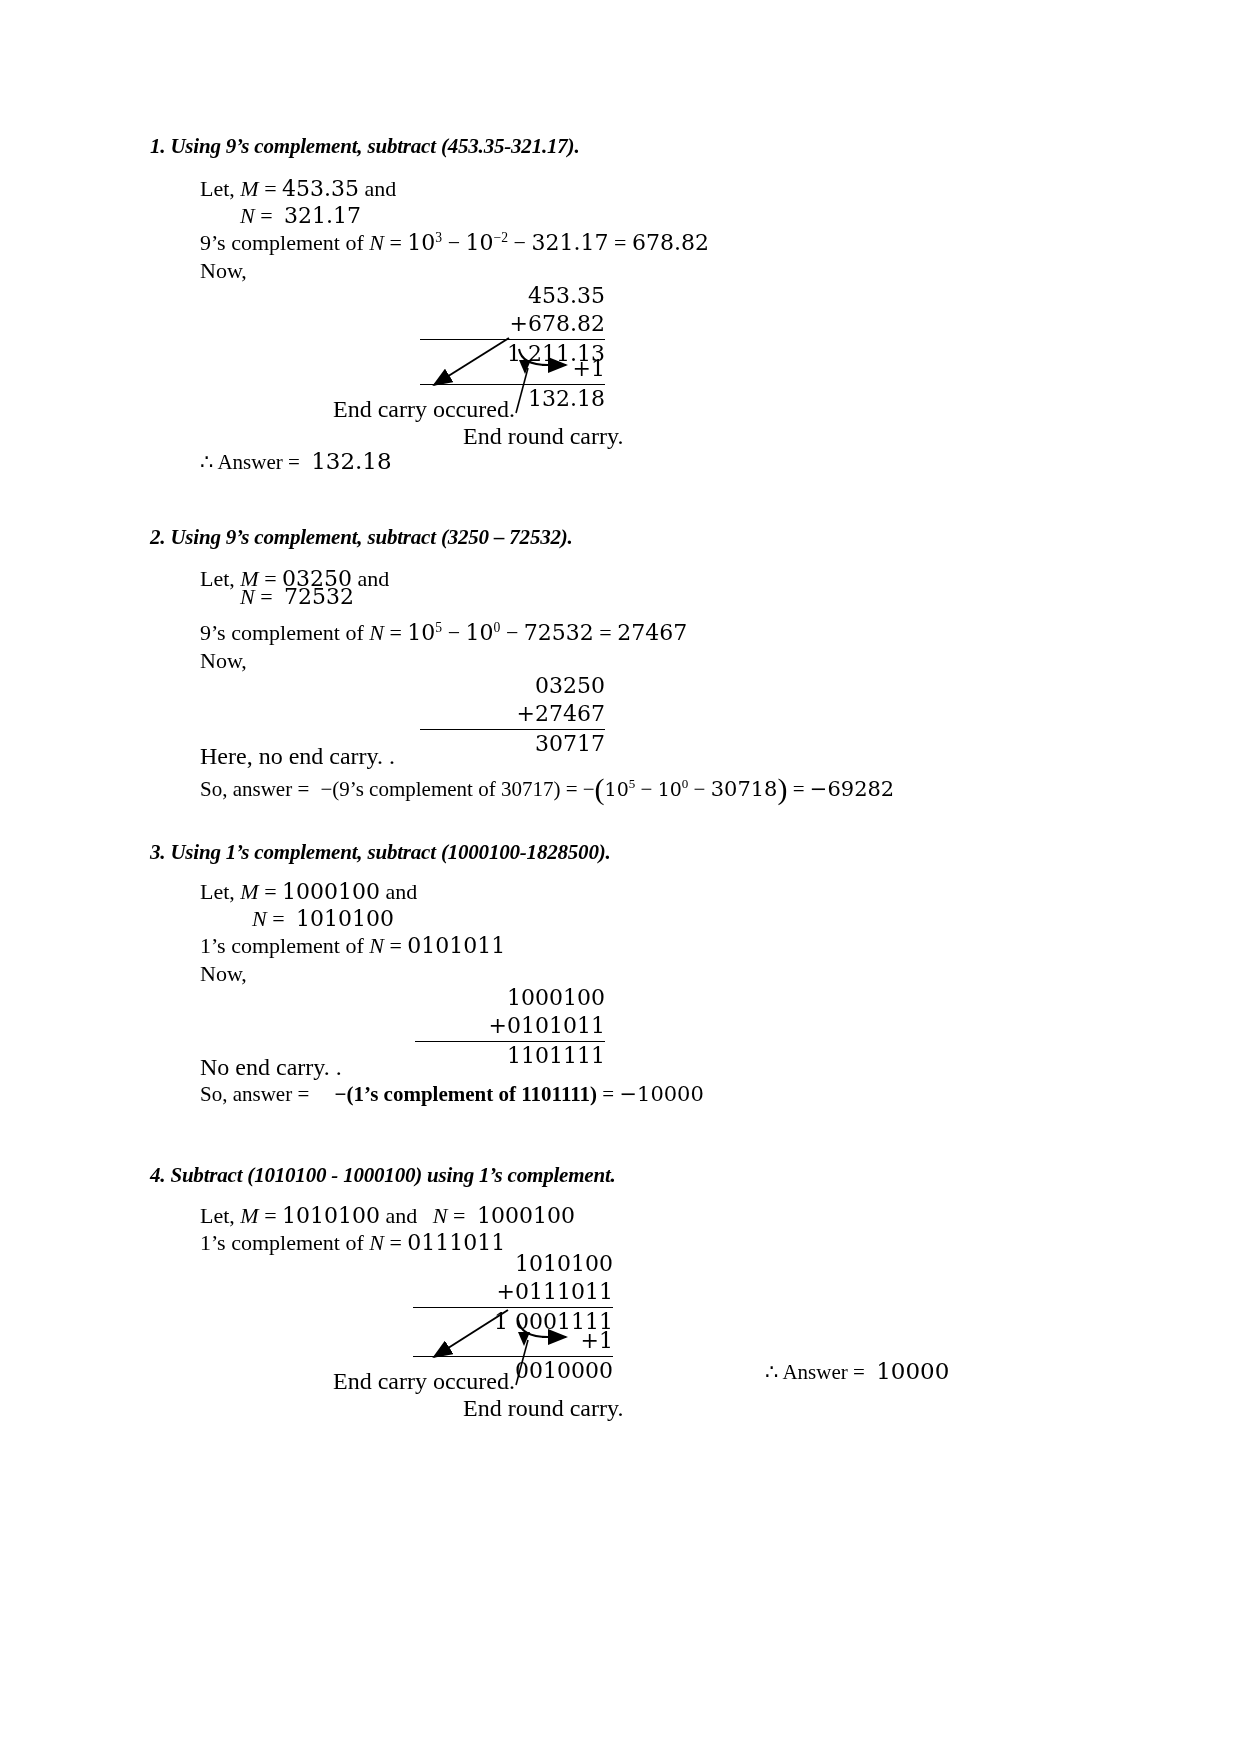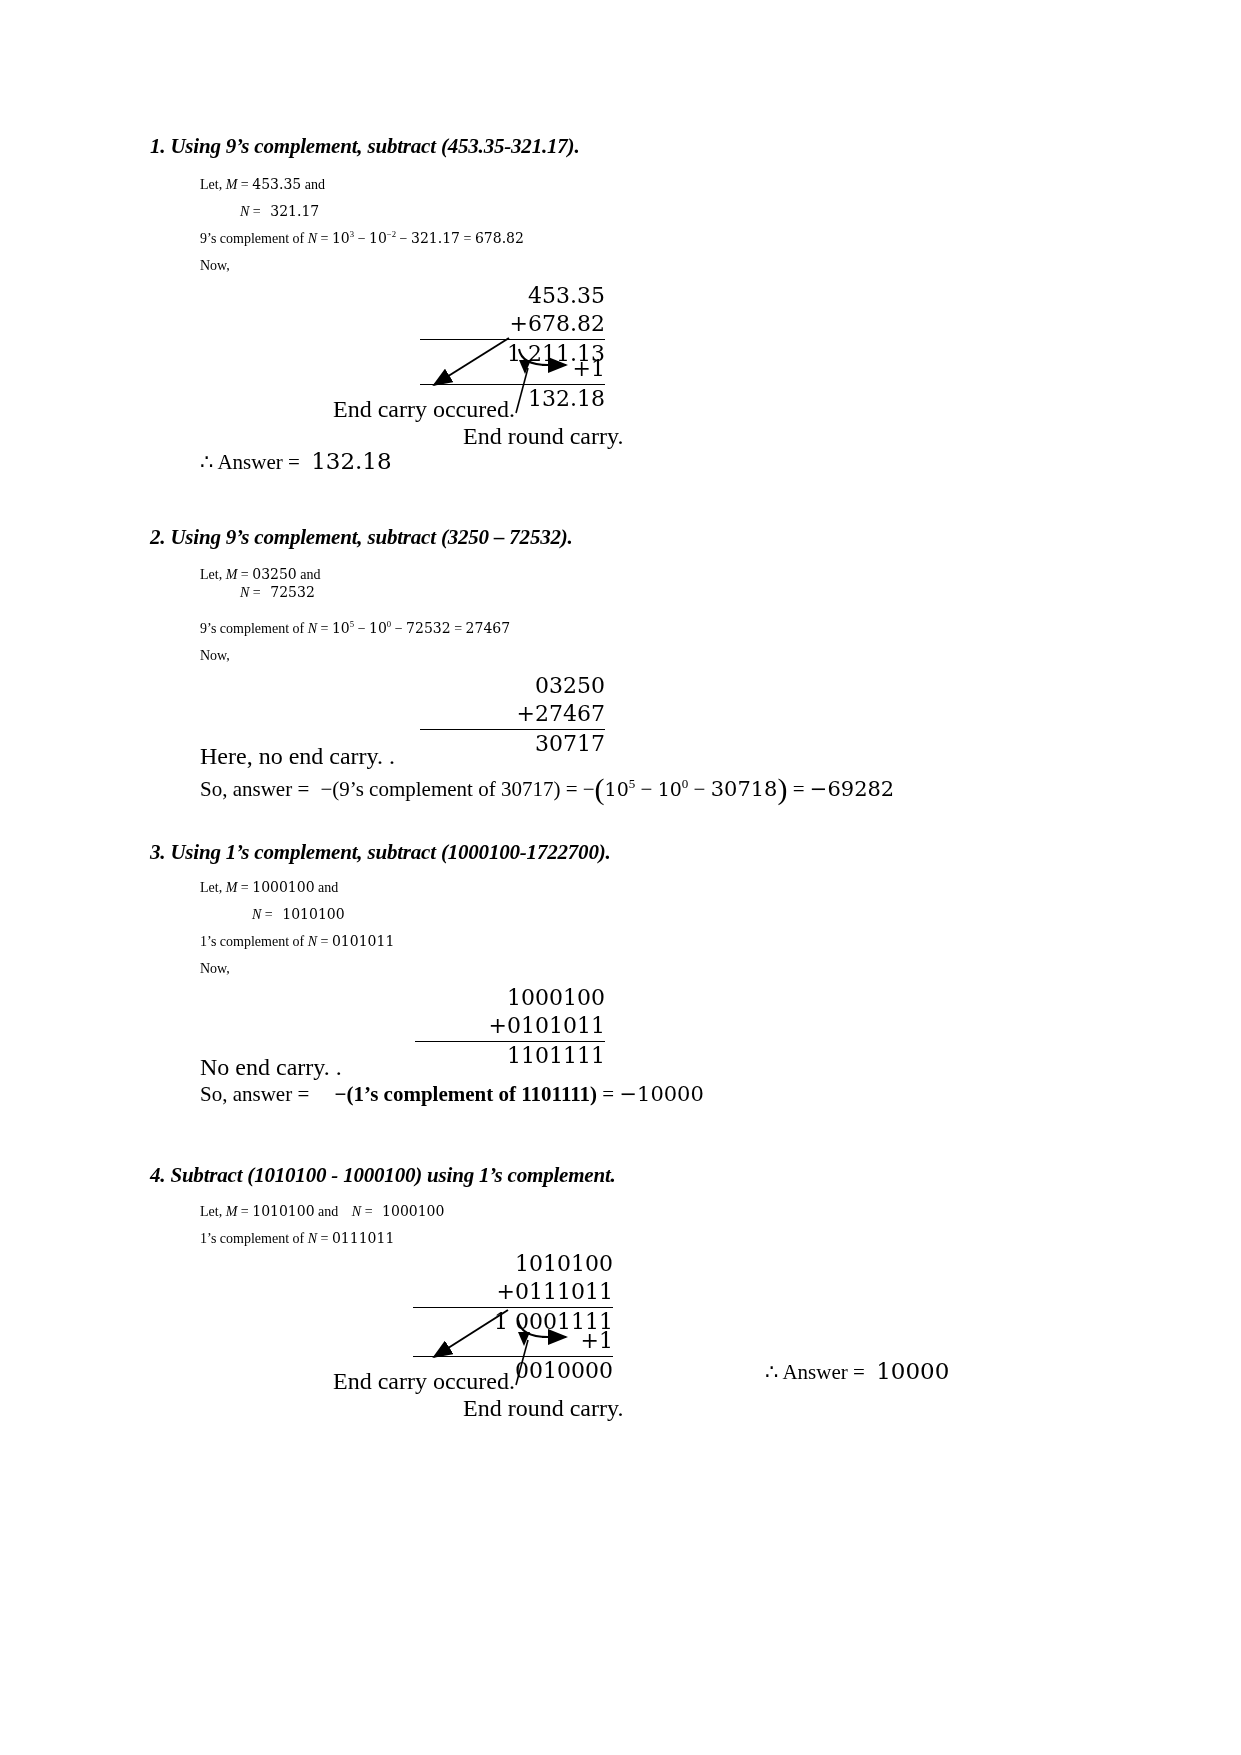--- a/index.html
+++ b/index.html
@@ -32,21 +32,21 @@
     left: 150px;
     font-family: "Liberation Serif", "DejaVu Serif", serif;
     font-weight: bold;
     font-style: italic;
     font-size: 21px;
     letter-spacing: -0.2px;
     white-space: nowrap;
   }
   .body-line {
     position: absolute;
-    font-size: 14px;
+    font-size: 22px;
     white-space: nowrap;
     line-height: 1.15;
   }
   .ital {
     font-style: italic;
   }
   .num {
     font-family: "DejaVu Serif", "Liberation Serif", serif;
     font-style: normal;
   }
@@ -200,21 +200,21 @@
       <span class="num" style="font-size:19px;">10</span><sup class="exp">0</sup>
       <span>−</span>
       <span class="num">30718</span><span style="font-size:30px; vertical-align:-3px;">)</span>
       <span>=</span>
       <span class="num">−69282</span>
     </div>
   </div>
 
   <div class="problem">
 
-    <div class="q-title" style="top:840px;">3. Using 1’s complement, subtract (1000100-1722700).</div>
+    <div class="q-title" style="top:840px;">3. Using 1’s complement, subtract (1000100-1828500).</div>
 
     <div class="body-line" style="left:200px; top:879px;">
       <span>Let,</span>
       <span class="ital">M</span>
       <span>=</span>
       <span class="num">1000100</span>
       <span>and</span>
     </div>
 
     <div class="body-line" style="left:252px; top:906px;">

